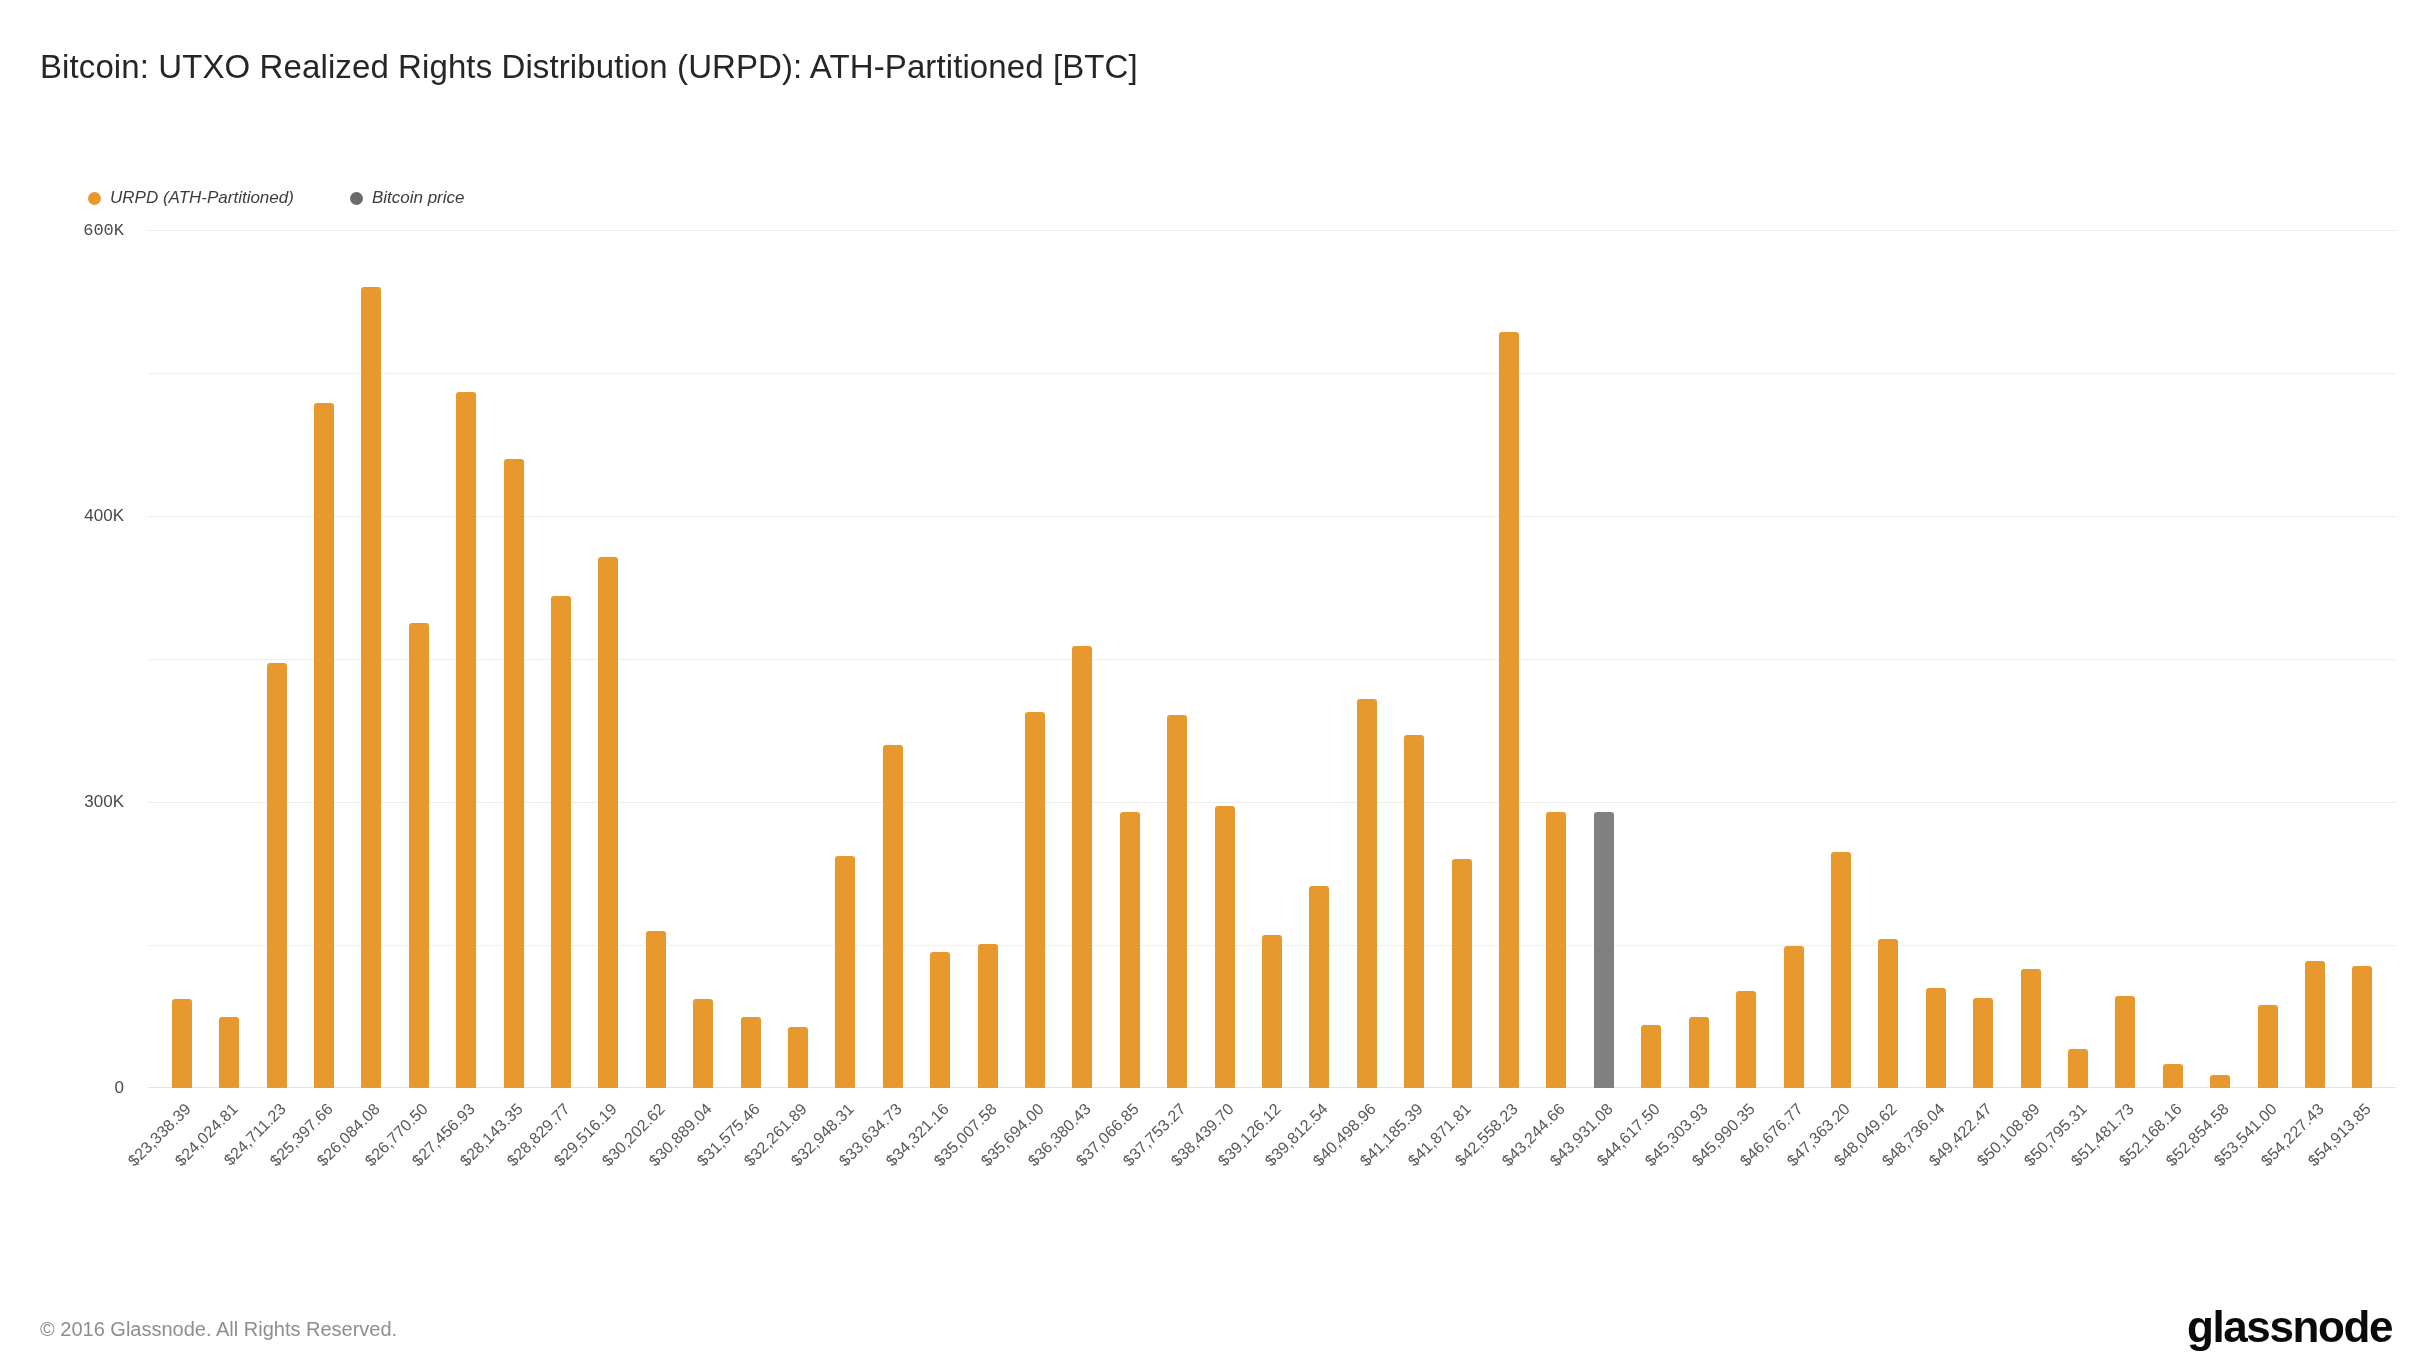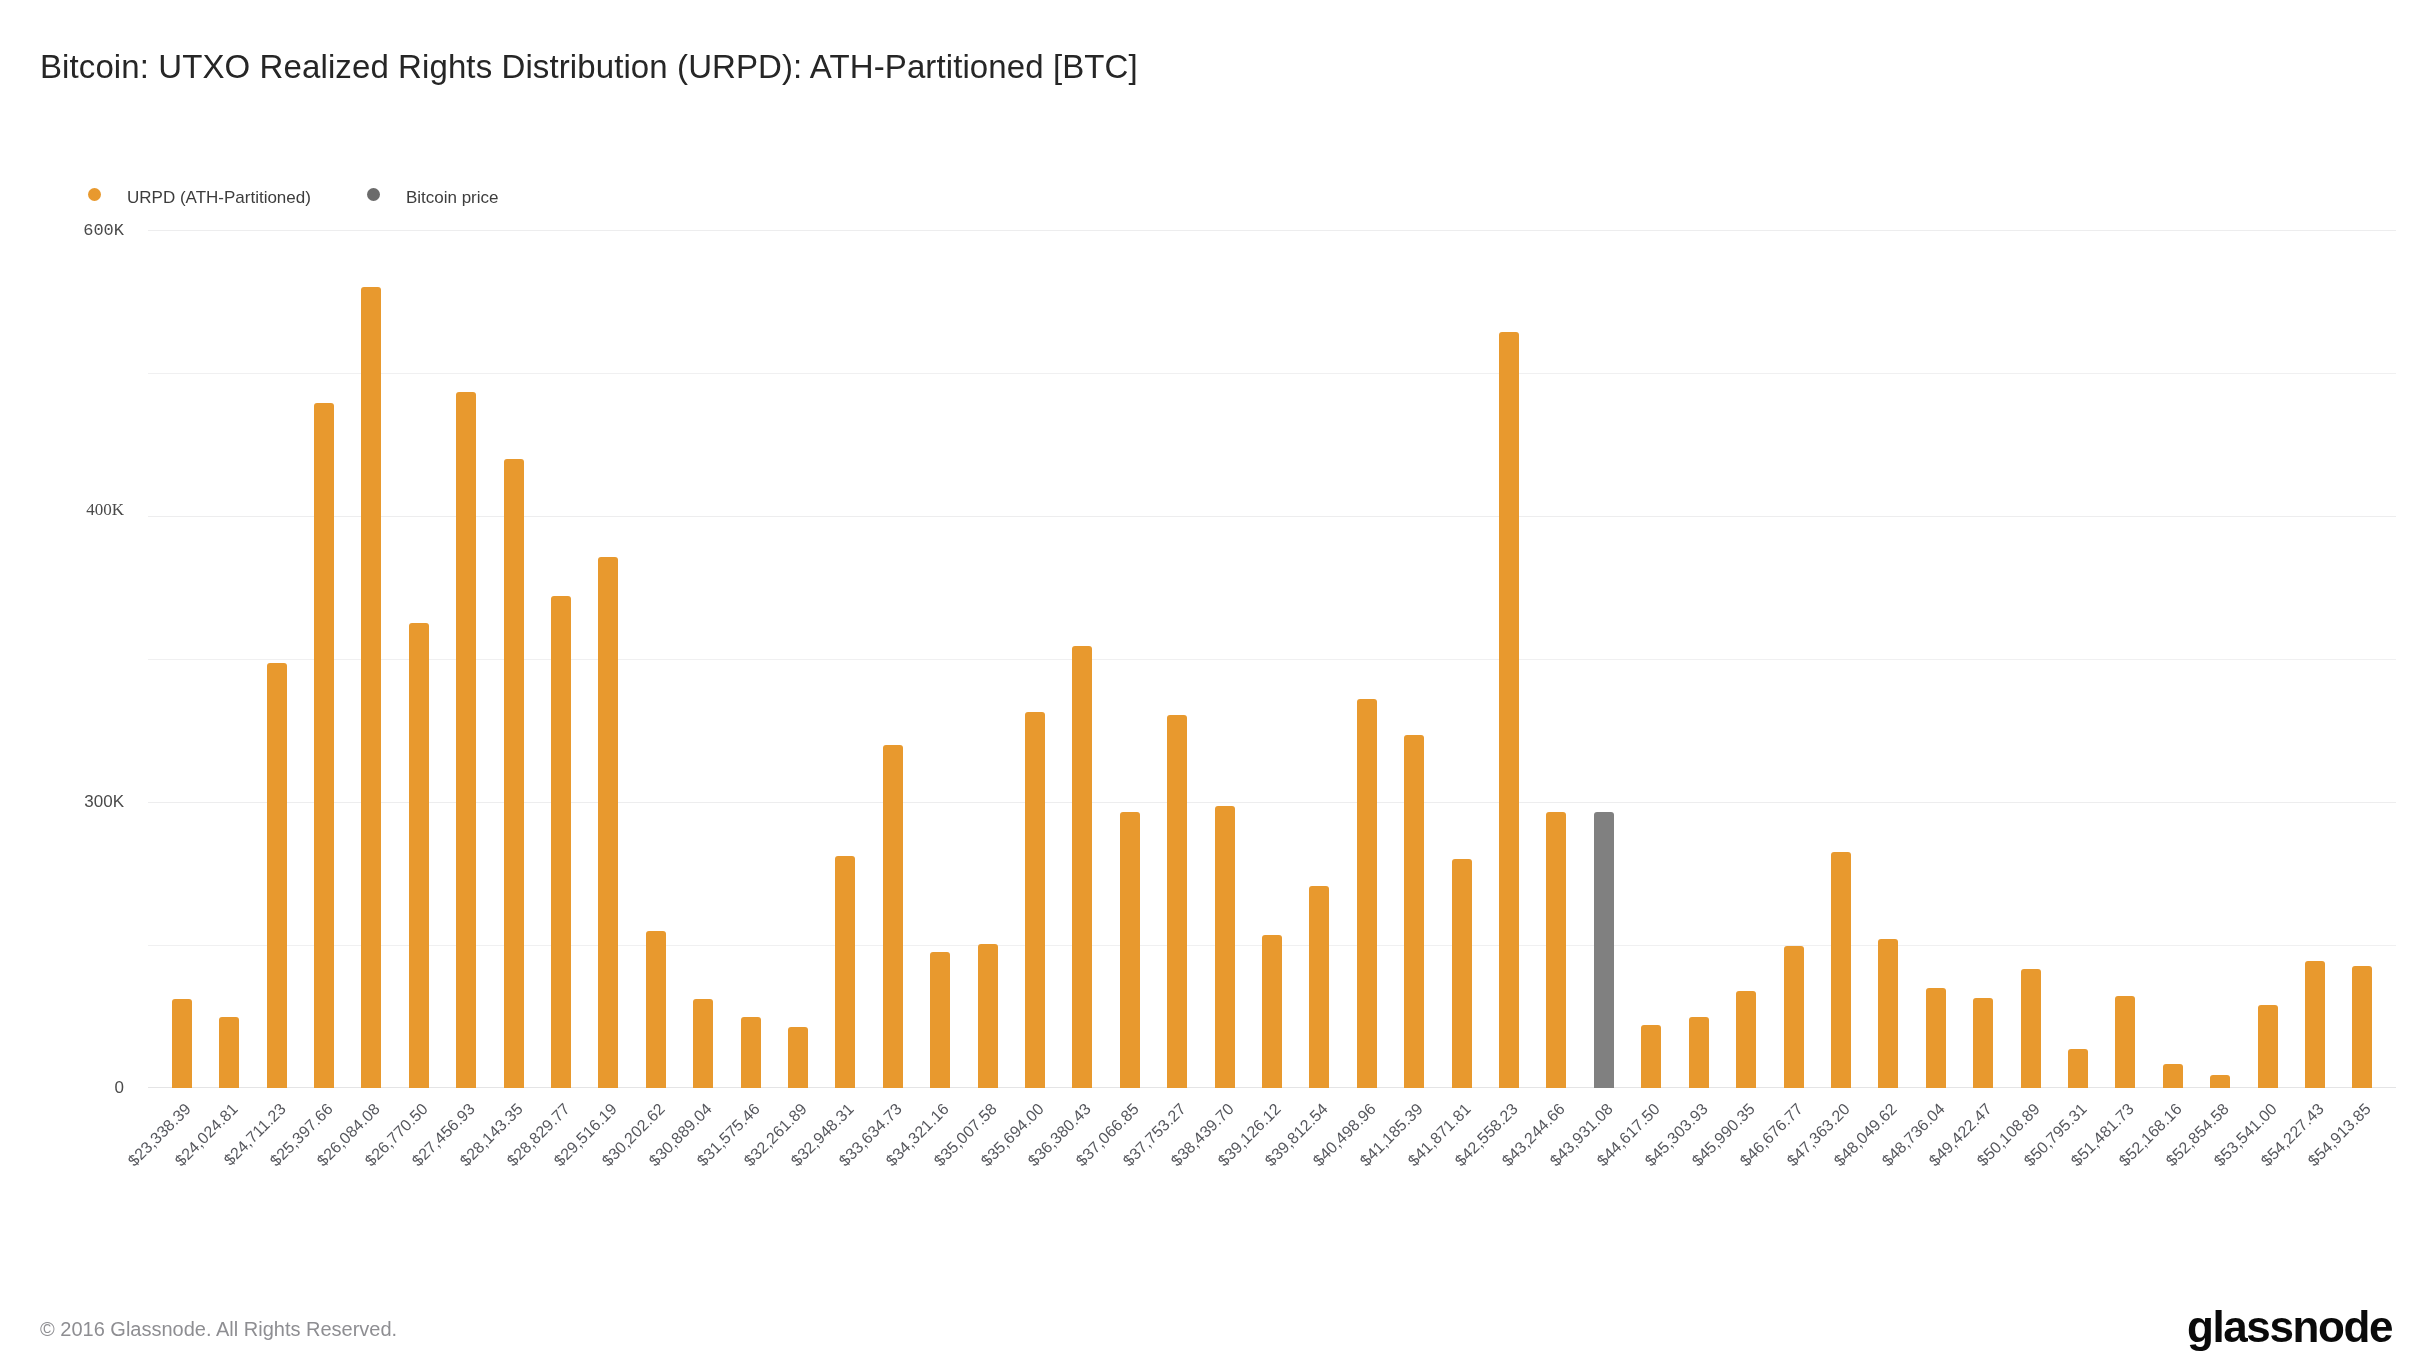--- a/index.html
+++ b/index.html
@@ -35,22 +35,24 @@
     left: 88px;
     top: 188px;
     display: flex;
     align-items: center;
     gap: 56px;
     font-size: 17px;
     color: #3d3d3d;
   }
   .legend-item {
     display: flex;
-    gap: 26px;
+    align-items: center;
+    gap: 9px;
     white-space: nowrap;
+    font-style: italic;
   }
   .legend-dot {
     width: 13px;
     height: 13px;
     border-radius: 50%;
     display: inline-block;
     flex: 0 0 auto;
   }
   .legend-dot.urpd { background: #e8992e; }
   .legend-dot.close { background: #6b6b6b; }
@@ -184,21 +186,21 @@
   </div>
   <div class="legend-item">
     <span class="legend-dot close"></span>
     <span>Bitcoin price</span>
   </div>
 </div>
 
 <div class="y-labels">
     <div class="y-label" style="top: 858px;">0</div>
     <div class="y-label" style="top: 572px;">300K</div>
-    <div class="y-label" style="top: 280px; font-family: Liberation Serif, serif;">400K</div>
+    <div class="y-label" style="top: 286px;">400K</div>
     <div class="y-label" style="top: 0px; font-family: Liberation Mono, monospace;">600K</div>
   </div>
 
 <div class="plot-area">
     <div class="gridline" style="top: 143px;"></div>
     <div class="gridline" style="top: 429px;"></div>
     <div class="gridline" style="top: 715px;"></div>
     <div class="gridline major" style="top: 0px;"></div>
     <div class="gridline major" style="top: 286px;"></div>
     <div class="gridline major" style="top: 572px;"></div>

